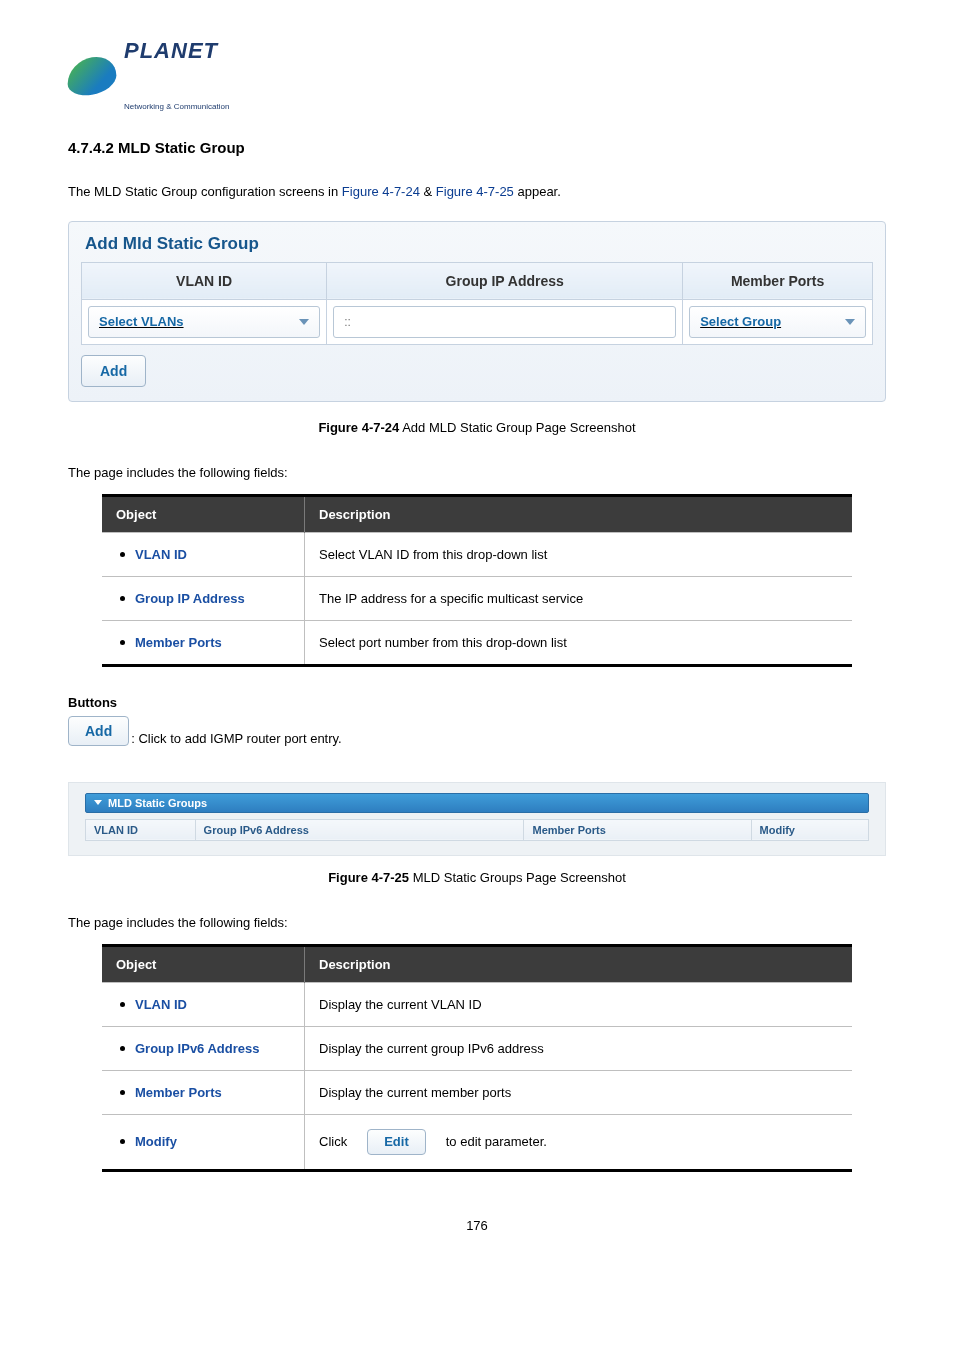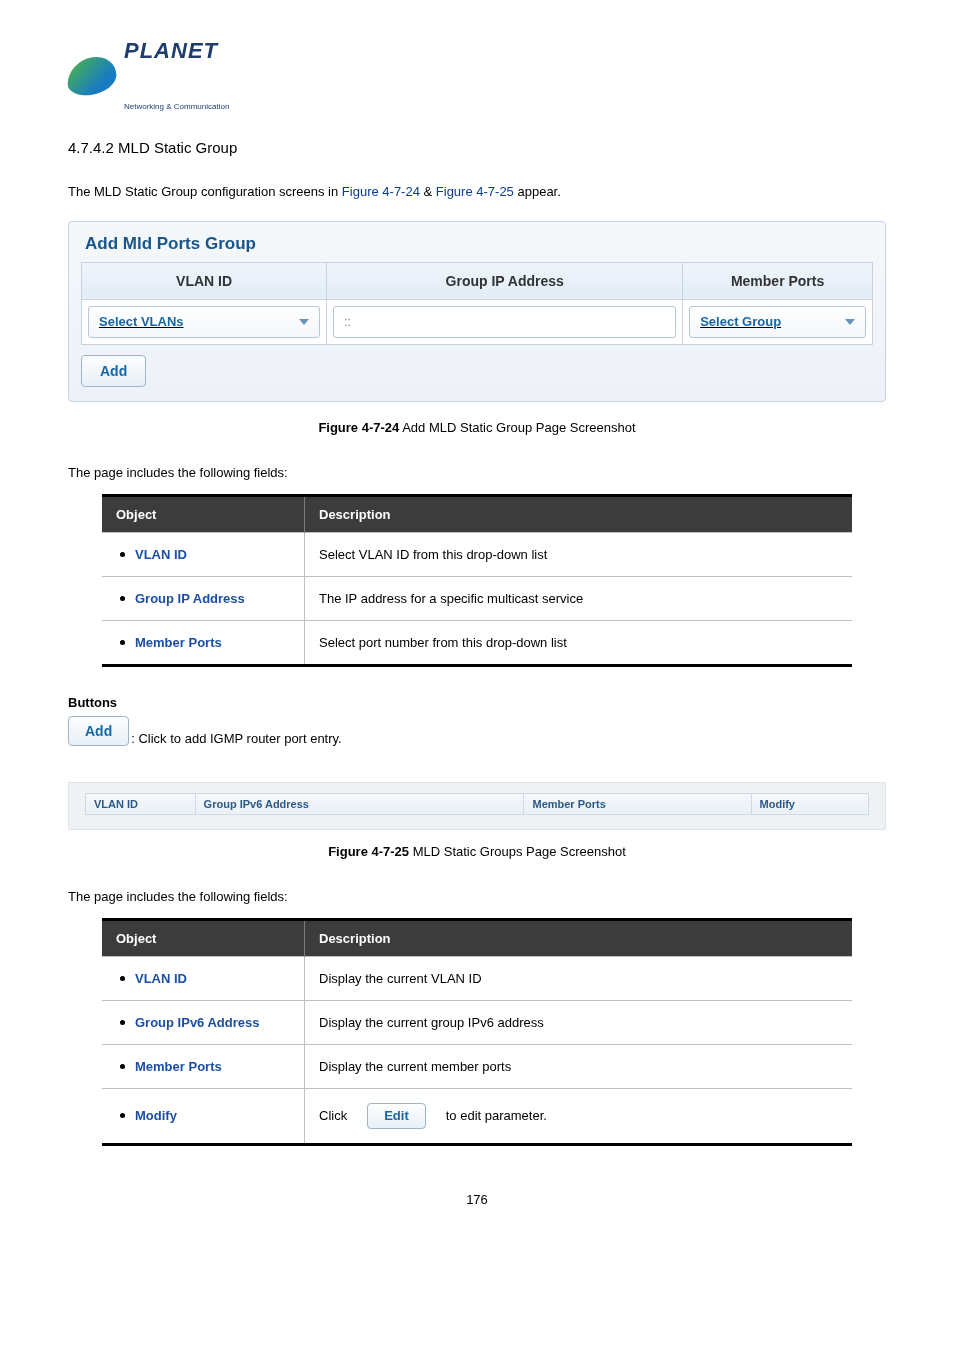--- a/index.html
+++ b/index.html
@@ -16,21 +16,21 @@
   .logo-swoosh {
     width:48px; height:38px;
     background: linear-gradient(135deg,#4db748 0%,#1a7cc0 70%);
     border-radius: 50% 50% 50% 50% / 60% 60% 40% 40%;
     transform: skewX(-10deg) rotate(-10deg);
   }
   .logo-text { display:flex; flex-direction:column;gap:40px; }
   .logo-title { font-family: Arial Black, Arial; font-size:22px; letter-spacing:1px; color:#1f3c6e; font-style:italic; font-weight:900; line-height:1;}
   .logo-sub { font-size:8px; color:#1f3c6e; white-space:nowrap; }
 
-  h2.section { font-size:15px; font-weight:normal; margin:4px 0 26px 0; }
+  h2.section { font-size:15px; font-weight:bold; margin:4px 0 26px 0; }
   p.intro { font-size:13px; margin:0 0 18px 0; line-height:1.6;}
   .link { color:#0b3d91; }
 
   
   .panel1 {
     border:1px solid #c6d2e0;
     border-radius:4px;
     background: linear-gradient(to bottom,#f5f8fb 0%,#edf2f8 100%);
     padding: 10px 12px 14px 12px;
     margin-bottom:18px;
@@ -150,21 +150,21 @@
   </div>
 </div>
 
 <h2 class="section">4.7.4.2 MLD Static Group</h2>
 
 <p class="intro">
   <span>The MLD Static Group configuration screens in </span><span class="link">Figure 4-7-24</span><span> &amp; </span><span class="link">Figure 4-7-25</span><span> appear.</span>
 </p>
 
 <div class="panel1">
-  <div class="panel1-title">Add Mld Ports Group</div>
+  <div class="panel1-title">Add Mld Static Group</div>
   <table class="panel1-table">
     <thead>
       <tr>
         <th style="width:31%">VLAN ID</th>
         <th>Group IP Address</th>
         <th style="width:24%">Member Ports</th>
       </tr>
     </thead>
     <tbody>
       <tr>
@@ -235,20 +235,24 @@
   </tbody>
 </table>
 
 <div class="buttons-heading">Buttons</div>
 <div class="inline-btn-row">
   <div class="btn">Add</div>
   <span class="aftertext">: Click to add IGMP router port entry.</span>
 </div>
 
 <div class="panel2-wrap">
+  <div class="panel2-bar">
+    <span class="tri"></span>
+    <span>MLD Static Groups</span>
+  </div>
   <table class="panel2-grid">
     <thead>
       <tr>
         <th style="width:14%">VLAN ID</th>
         <th style="width:42%">Group IPv6 Address</th>
         <th style="width:29%">Member Ports</th>
         <th>Modify</th>
       </tr>
     </thead>
   </table>

